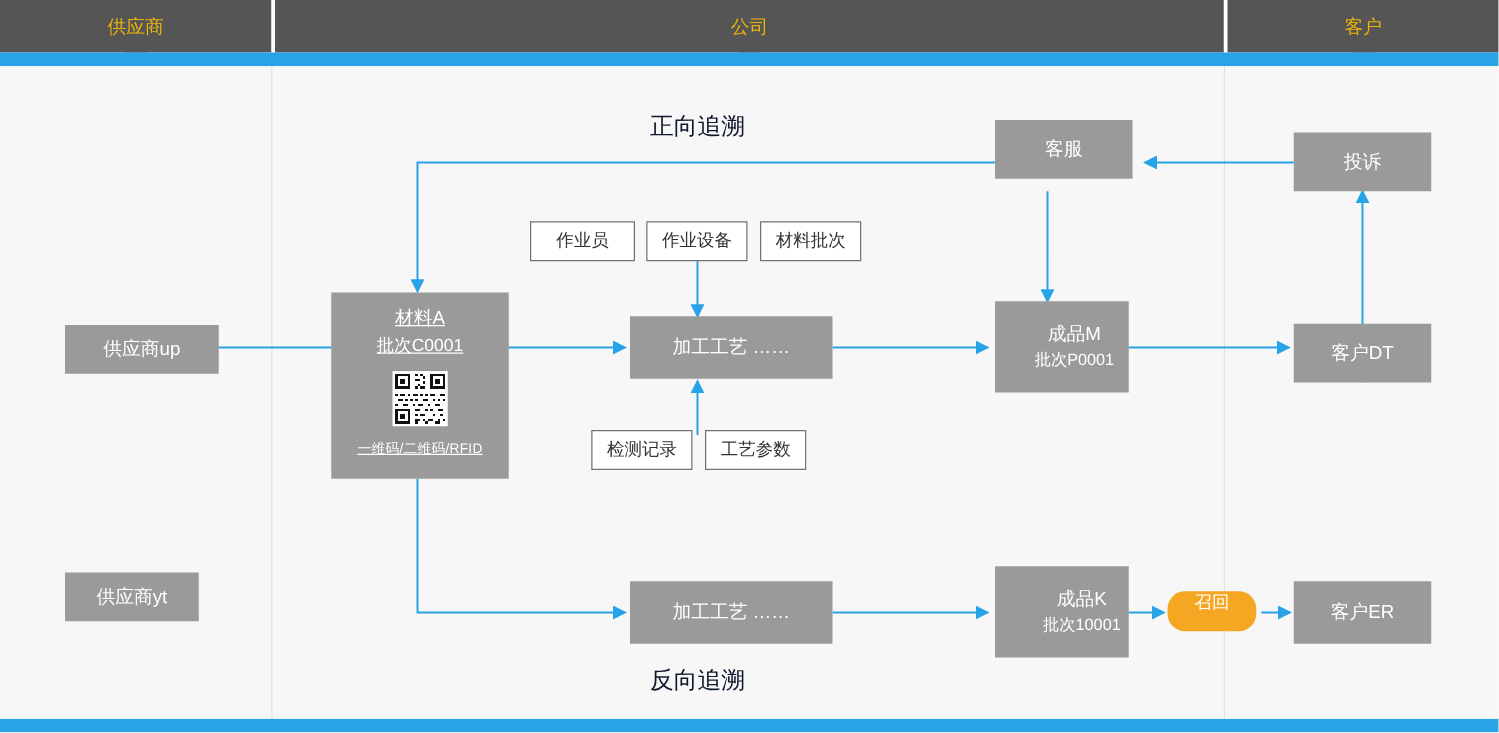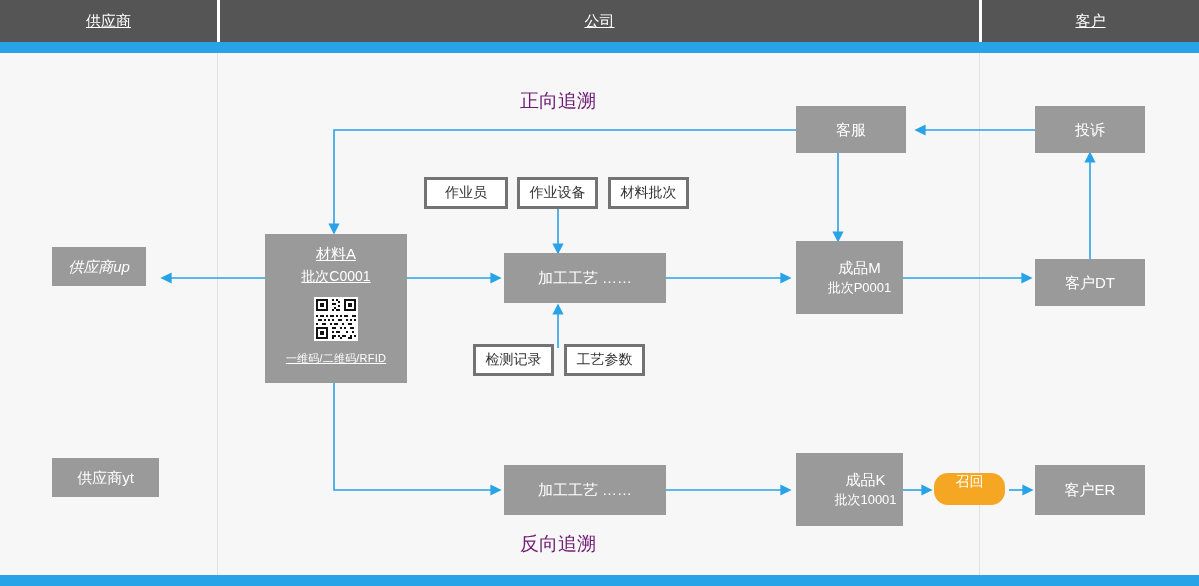--- a/index.html
+++ b/index.html
@@ -22,28 +22,27 @@
   .header {
     position: absolute;
     left: 0; top: 0;
     width: 1199px;
     height: 42px;
     display: flex;
     background: #ffffff;
   }
   .hdr-cell {
     background: #555555;
-    color: #ffffff;
+    color: #eab308;
     font-size: 15px;
     display: flex;
     align-items: center;
     justify-content: center;
     position: relative;
     height: 42px;
-    text-decoration: underline;
   }
   .hdr-gap { width: 3px; background: #ffffff; height: 42px; }
   .hdr-arrow {
     position: absolute;
     left: 50%;
     bottom: -9px;
     margin-left: -9px;
     width: 0; height: 0;
     border-left: 9px solid transparent;
     border-right: 9px solid transparent;
@@ -96,21 +95,21 @@
     font-size: 15px;
     line-height: 1.45;
     box-sizing: border-box;
     text-align: center;
   }
   .node .sub { font-size: 13px; }
 
   .wbox {
     position: absolute;
     background: #ffffff;
-    border: 3px solid #737373;
+    border: 1px solid #737373;
     color: #333333;
     font-size: 14px;
     display: flex;
     align-items: center;
     justify-content: center;
     box-sizing: border-box;
   }
 
   .matbox {
     position: absolute;
@@ -129,21 +128,21 @@
   .qr {
     width: 44px; height: 44px;
     margin-top: 11px;
     background: #ffffff;
     position: relative;
   }
   .qr svg { display: block; }
 
   .label {
     position: absolute;
-    color: #701a75;
+    color: #0f172a;
     font-size: 19px;
     white-space: nowrap;
   }
 
   .pill {
     position: absolute;
     background: #f5a623;
     color: #ffffff;
     font-size: 14px;
     border-radius: 14px;
@@ -217,21 +216,21 @@
 
         <path d="M903 437 L931 437"></path>
 
         <path d="M1009 437 L1032 437"></path>
       </g>
     </svg>
 
     <div class="label" style="left:520px; top:35px;">正向追溯</div>
     <div class="label" style="left:520px; top:478px;">反向追溯</div>
 
-    <div class="node" style="left:52px; top:194px; width:94px; height:39px;font-style:italic;">
+    <div class="node" style="left:52px; top:207px; width:123px; height:39px;">
       <span>供应商up</span>
     </div>
     <div class="node" style="left:52px; top:405px; width:107px; height:39px;">
       <span>供应商yt</span>
     </div>
 
     <div class="matbox" style="left:265px; top:181px; width:142px; height:149px;">
       <div class="t1">材料A</div>
       <div class="t2">批次C0001</div>
       <div class="qr">
@@ -324,21 +323,21 @@
 
     <div class="node" style="left:796px; top:188px; width:107px; height:73px;padding-left:20px;">
       <span>成品M</span>
       <span class="sub">批次P0001</span>
     </div>
     <div class="node" style="left:796px; top:400px; width:107px; height:73px;padding-left:32px;">
       <span>成品K</span>
       <span class="sub">批次10001</span>
     </div>
 
-    <div class="node" style="left:796px; top:53px; width:110px; height:47px;">
+    <div class="node" style="left:796px; top:43px; width:110px; height:47px;">
       <span>客服</span>
     </div>
     <div class="node" style="left:1035px; top:53px; width:110px; height:47px;">
       <span>投诉</span>
     </div>
 
     <div class="node" style="left:1035px; top:412px; width:110px; height:50px;">
       <span>客户ER</span>
     </div>
     <div class="node" style="left:1035px; top:206px; width:110px; height:47px;">

